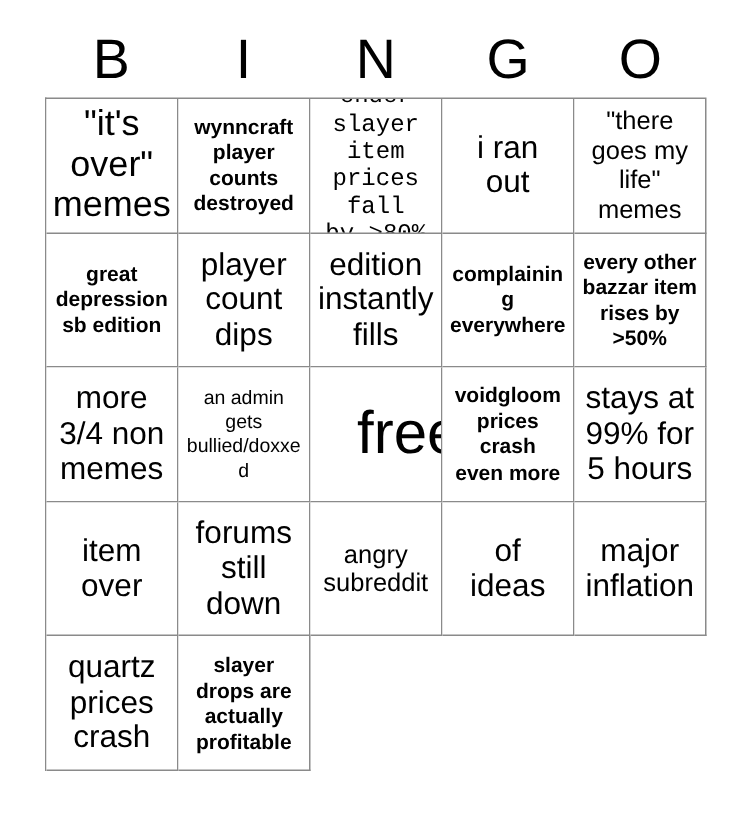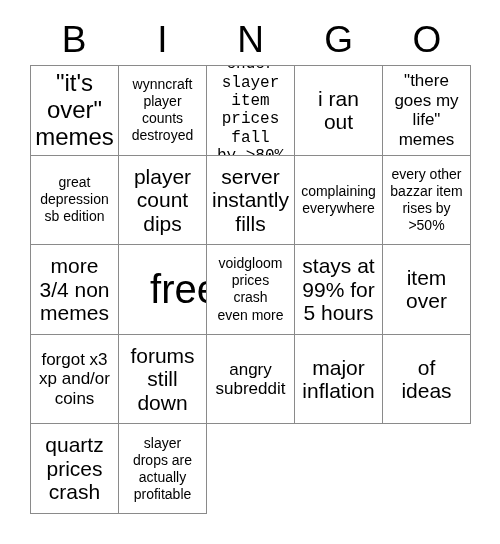--- a/index.html
+++ b/index.html
@@ -81,21 +81,21 @@
     white-space: pre-line;
     color: #000000;
   }
 
   
   .fs-xxl .cell-text { font-size: 40px; line-height: 1.08; margin-left: 44px; }
   .fs-xl  .cell-text { font-size: 21px; line-height: 1.10; }
   .fs-lg  .cell-text { font-size: 24px; line-height: 1.12; }
   .fs-md  .cell-text { font-size: 21px; line-height: 1.12; }
   .fs-sm  .cell-text { font-size: 17px; line-height: 1.15; }
-  .fs-xs  .cell-text { font-size: 14px; line-height: 1.22; }
+  .fs-xs  .cell-text { font-size: 14px; line-height: 1.22; font-weight: bold; }
   .fs-xxs .cell-text { font-size: 13px; line-height: 1.24; }
 </style>
 </head>
 <body>
 
 <div id="card-root">
 
   <div id="bingo-header">
     <div class="header-letter">B</div>
     <div class="header-letter">I</div>
@@ -137,78 +137,77 @@
         <span class="cell-text">great
 depression
 sb edition</span>
       </div>
       <div class="bingo-cell fs-md">
         <span class="cell-text">player
 count
 dips</span>
       </div>
       <div class="bingo-cell fs-md">
-        <span class="cell-text">server
+        <span class="cell-text">edition
 instantly
 fills</span>
       </div>
       <div class="bingo-cell fs-xs">
         <span class="cell-text">complaining
 everywhere</span>
       </div>
       <div class="bingo-cell fs-xs">
         <span class="cell-text">every other
 bazzar item
 rises by
 &gt;50%</span>
       </div>
       <div class="bingo-cell fs-md">
         <span class="cell-text">more
 3/4 non
 memes</span>
       </div>
+      <div class="bingo-cell fs-xxs">
+        <span class="cell-text">an admin gets
+bullied/doxxed</span>
+      </div>
       <div class="bingo-cell fs-xxl">
         <span class="cell-text">free</span>
       </div>
       <div class="bingo-cell fs-xs">
         <span class="cell-text">voidgloom
 prices
 crash
 even more</span>
       </div>
       <div class="bingo-cell fs-md">
         <span class="cell-text">stays at
 99% for
 5 hours</span>
       </div>
       <div class="bingo-cell fs-xl">
         <span class="cell-text">item
 over</span>
       </div>
-      <div class="bingo-cell fs-sm">
-        <span class="cell-text">forgot x3
-xp and/or
-coins</span>
-      </div>
       <div class="bingo-cell fs-md">
         <span class="cell-text">forums
 still
 down</span>
       </div>
       <div class="bingo-cell fs-sm">
         <span class="cell-text">angry
 subreddit</span>
       </div>
-      <div class="bingo-cell fs-md">
-        <span class="cell-text">major
-inflation</span>
-      </div>
       <div class="bingo-cell fs-xl">
         <span class="cell-text">of
 ideas</span>
+      </div>
+      <div class="bingo-cell fs-md">
+        <span class="cell-text">major
+inflation</span>
       </div>
       <div class="bingo-cell fs-md">
         <span class="cell-text">quartz
 prices
 crash</span>
       </div>
       <div class="bingo-cell fs-xs">
         <span class="cell-text">slayer
 drops are
 actually

